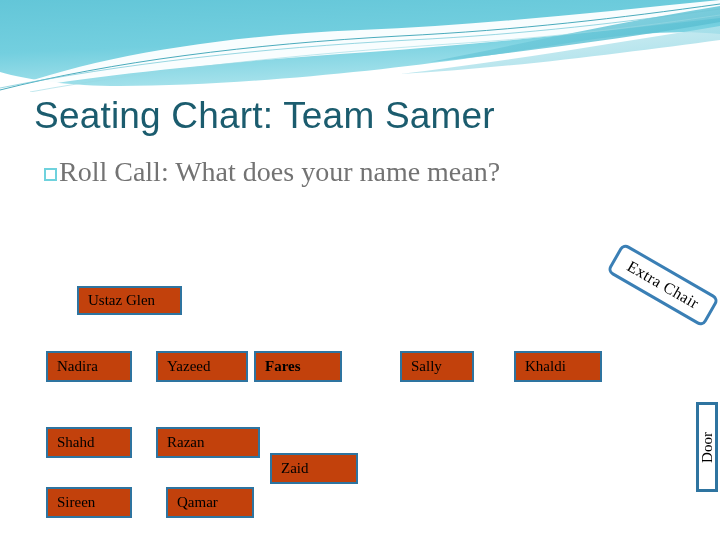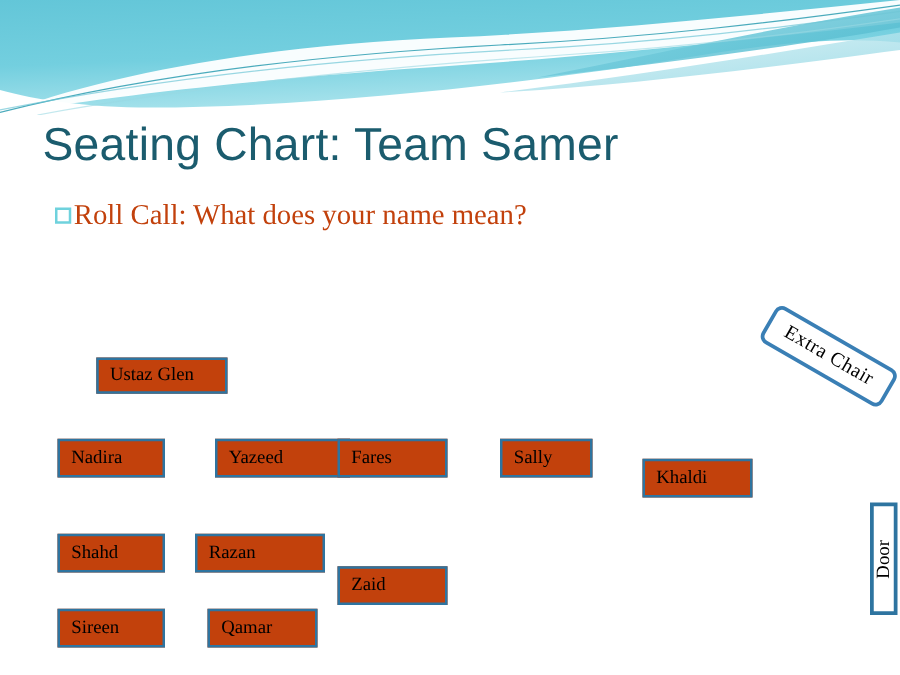--- a/index.html
+++ b/index.html
@@ -45,22 +45,22 @@
     line-height: 44px;
     white-space: nowrap;
   }
 
   
   #bullet-line {
     position: absolute;
     left: 44px;
     top: 158px;
     font-family: "Liberation Serif", serif;
-    font-size: 23px;
-    color: #c2410c;
+    font-size: 28px;
+    color: #737373;
     line-height: 28px;
     white-space: nowrap;
   }
   #bullet-line .bullet-glyph {
     display: inline-block;
     width: 13px;
     height: 13px;
     border: 2px solid #6fd2dd;
     box-sizing: border-box;
     margin-right: 2px;
@@ -81,24 +81,24 @@
     display: flex;
     align-items: center;
     line-height: 1;
   }
 
   
   #seat-ustaz { left: 77px;  top: 286px; width: 105px; height: 29px; }
 
   
   #seat-nadira { left: 46px;  top: 351px; width: 86px;  height: 31px; }
-  #seat-yazeed { left: 172px; top: 351px; width: 108px;  height: 31px; }
-  #seat-fares  { left: 270px; top: 351px; width: 88px;  height: 31px; }
+  #seat-yazeed { left: 156px; top: 351px; width: 92px;  height: 31px; }
+  #seat-fares  { left: 254px; top: 351px; width: 88px;  height: 31px; font-weight: bold; }
   #seat-sally  { left: 400px; top: 351px; width: 74px;  height: 31px; }
-  #seat-khaldi { left: 514px; top: 367px; width: 88px;  height: 31px; }
+  #seat-khaldi { left: 514px; top: 351px; width: 88px;  height: 31px; }
 
   
   #seat-shahd { left: 46px;  top: 427px; width: 86px;  height: 31px; }
   #seat-razan { left: 156px; top: 427px; width: 104px;  height: 31px; }
   #seat-zaid  { left: 270px; top: 424px; width: 88px;  height: 31px; margin-top: 29px; }
   #seat-loui  { left: 400px; top: 424px; width: 88px;  height: 31px; }
 
   
   #seat-sireen { left: 46px;  top: 487px; width: 86px;  height: 31px; }
   #seat-qamar  { left: 166px; top: 487px; width: 88px;  height: 31px; }

